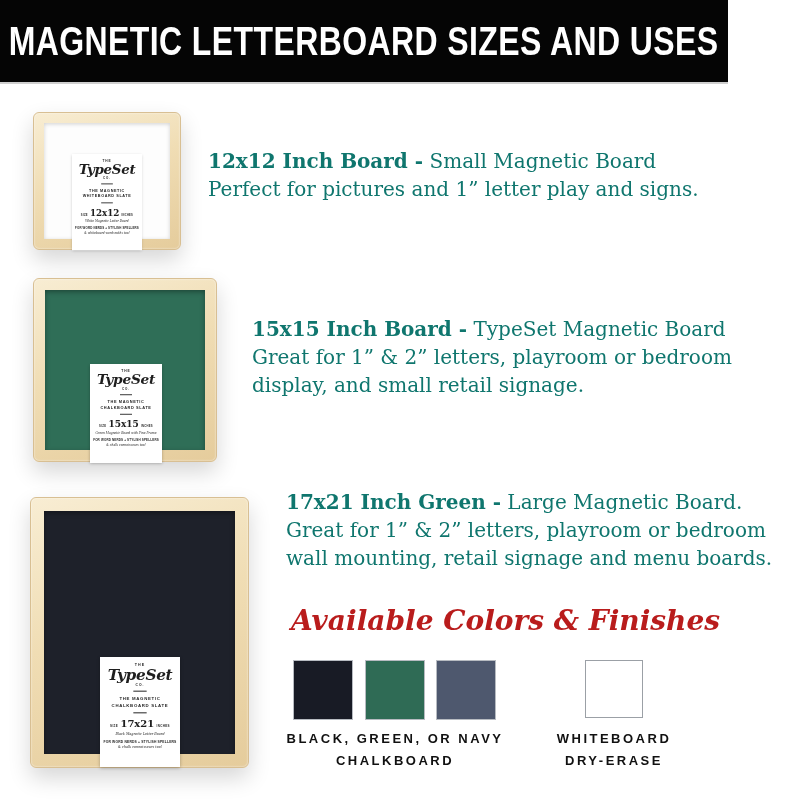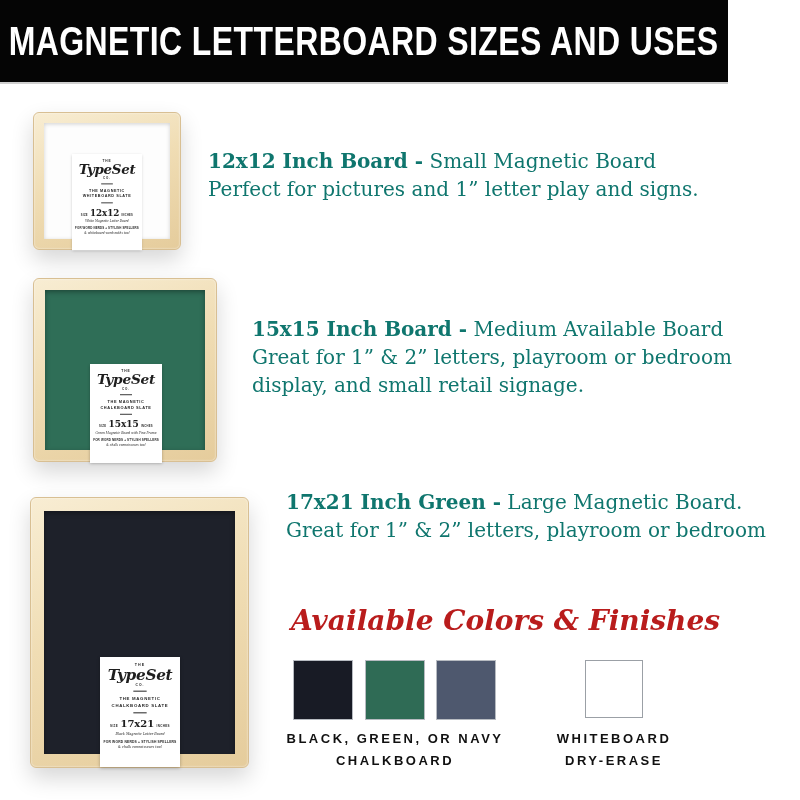--- a/index.html
+++ b/index.html
@@ -108,21 +108,21 @@
           <span class="size-side">INCHES</span>
         </div>
         <div class="descriptor">Green Magnetic Board with Pine Frame</div>
         <div class="tagline">FOR WORD NERDS + STYLISH SPELLERS</div>
         <div class="subtagline">&amp; chalk connoisseurs too!</div>
       </div>
     </div>
   </div>
 
   <div class="desc" style="left:252px;top:315px;">
-    <div><b>15x15 Inch Board -</b><span> Medium Available Board</span></div>
+    <div><b>15x15 Inch Board -</b><span> TypeSet Magnetic Board</span></div>
     <div>Great for 1” &amp; 2” letters, playroom or bedroom</div>
     <div>display, and small retail signage.</div>
   </div>
 
   <div class="board" style="left:30px;top:497px;width:219px;height:271px;padding:13px;">
     <div class="face" style="inset: 13px; background: rgb(30, 33, 42);"></div>
     <div class="card" style="left:69px;top:159px;width:80px;height:110px;">
       <div class="card-inner scale-b3">
         <div class="brand-top">THE</div>
         <div class="brand">TypeSet</div>
@@ -139,20 +139,21 @@
         <div class="descriptor">Black Magnetic Letter Board</div>
         <div class="tagline">FOR WORD NERDS + STYLISH SPELLERS</div>
         <div class="subtagline">&amp; chalk connoisseurs too!</div>
       </div>
     </div>
   </div>
 
   <div class="desc" style="left:286px;top:488px;">
     <div><b>17x21 Inch Green -</b><span> Large Magnetic Board.</span></div>
     <div>Great for 1” &amp; 2” letters, playroom or bedroom</div>
+    <div>wall mounting, retail signage and menu boards.</div>
   </div>
 
   <div class="colors-heading" style="left:291px;top:604px;">Available Colors &amp; Finishes</div>
 
   <div class="swatch" style="left: 293px; top: 660px; background: rgb(24, 27, 37);"></div>
   <div class="swatch" style="left: 365px; top: 660px; background: rgb(47, 107, 85);"></div>
   <div class="swatch" style="left: 436px; top: 660px; background: rgb(78, 88, 110);"></div>
   <div class="swatch" style="left: 585px; top: 660px; width: 58px; height: 58px; border-color: rgb(155, 160, 166); background: rgb(255, 255, 255);"></div>
 
   <div class="swatch-label" style="left:524px;top:728px;width:180px;">

